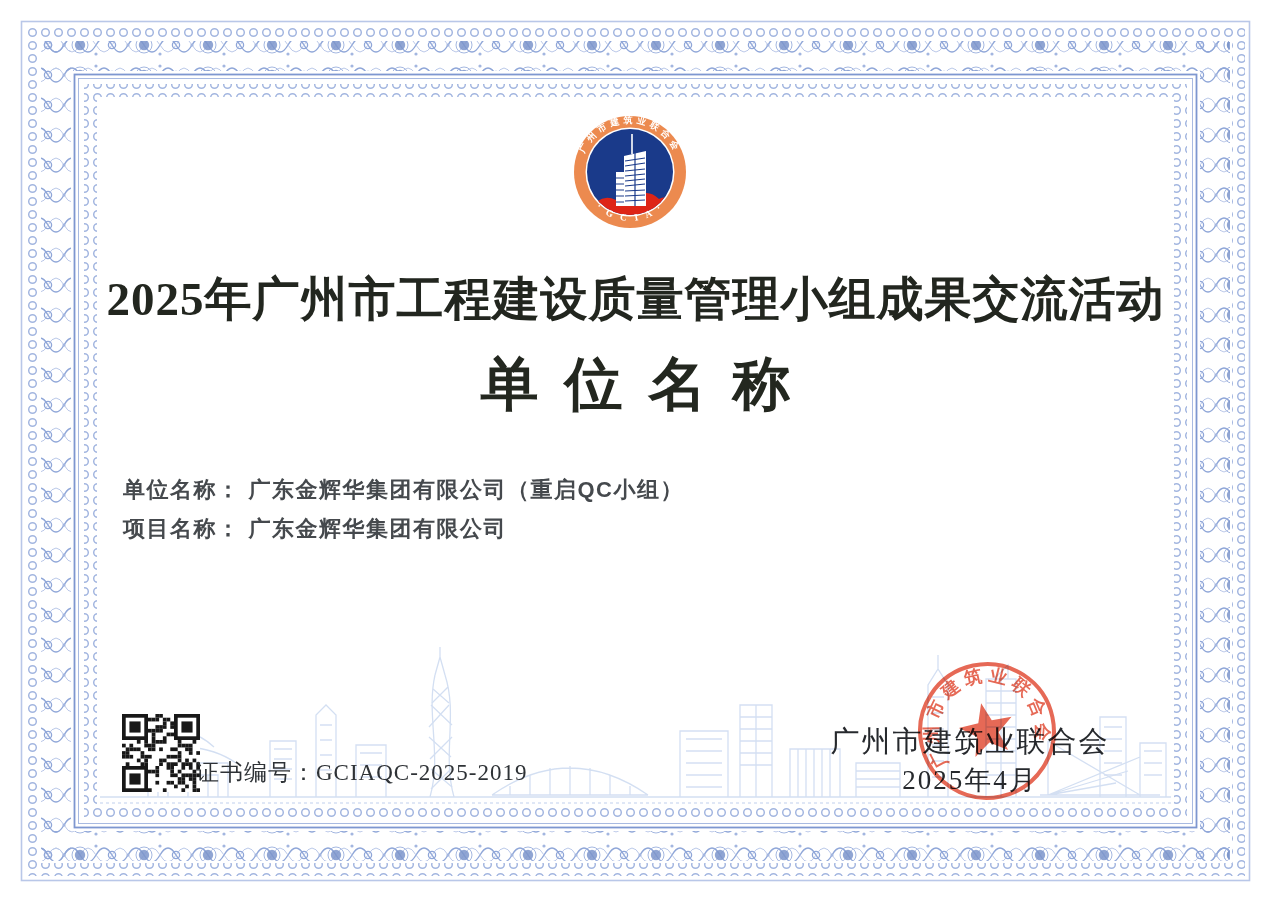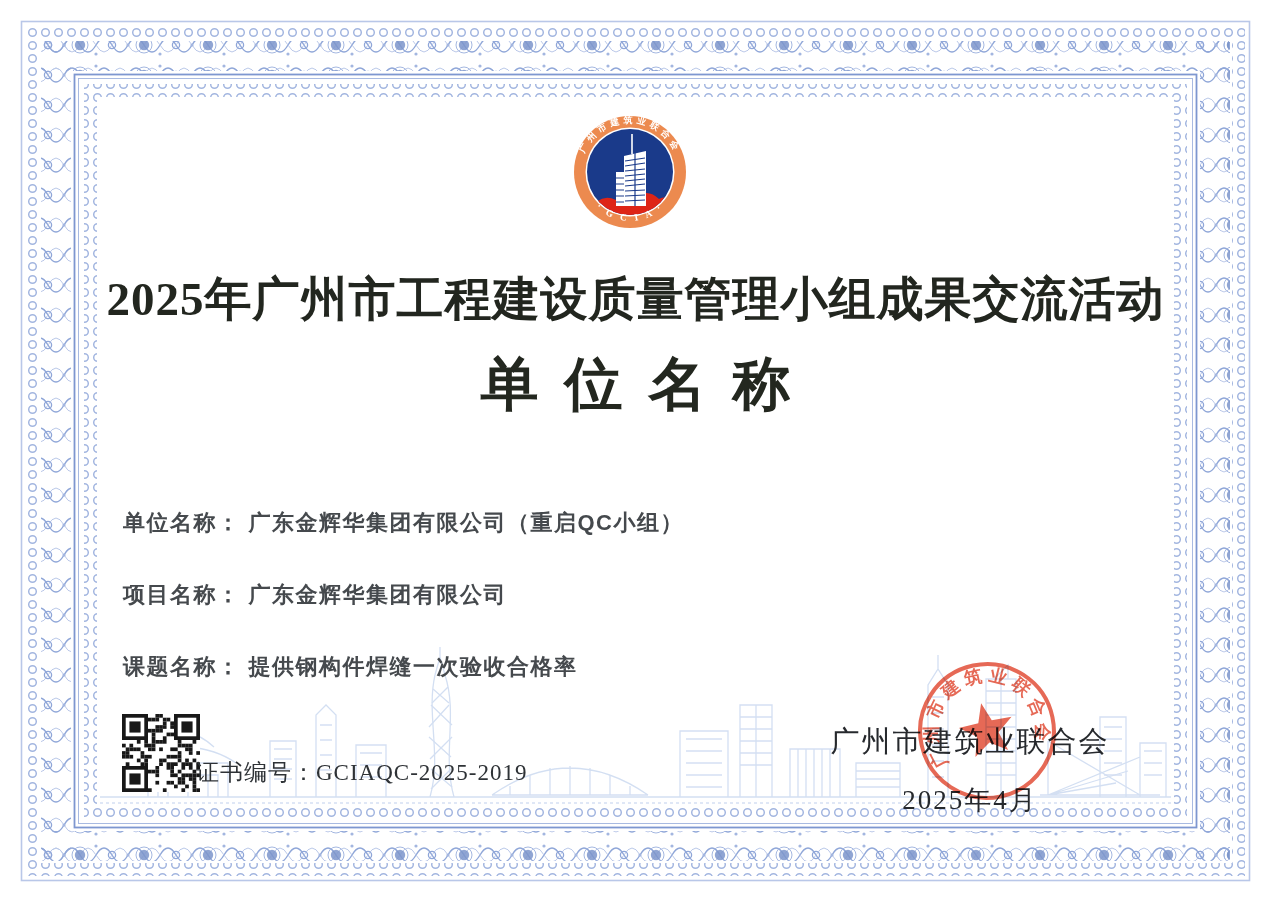--- a/index.html
+++ b/index.html
@@ -17,37 +17,37 @@
     font-size:47px;letter-spacing:1px;color:#22261f;white-space:nowrap;
   }
   .award{
     position:absolute;left:60px;right:60px;top:346px;margin:0;text-align:center;
     font-family:"Liberation Serif","DejaVu Serif",serif;font-weight:900;
     font-size:58px;letter-spacing:26px;text-indent:26px;color:#23271f;
   }
   .fields{position:absolute;left:123px;top:470px;}
   .field-row{
     font-size:22px;font-weight:700;color:#45494d;letter-spacing:1.5px;
-    line-height:39px;white-space:nowrap;margin-top:33px;
+    line-height:39px;white-space:nowrap;
   }
   .field-row .flabel{margin-right:8px;}
   .qr{position:absolute;left:122px;top:714px;}
   .certno{
     position:absolute;left:196px;top:757px;
     font-family:"Liberation Serif","DejaVu Serif",serif;
     font-size:23px;color:#2e3236;letter-spacing:1px;white-space:nowrap;
   }
   .issuer-block{position:absolute;left:810px;top:722px;width:320px;text-align:center;}
   .issuer{
     font-family:"Liberation Serif","DejaVu Serif",serif;font-size:29px;
     color:#26292d;letter-spacing:2px;white-space:nowrap;
   }
   .issue-date{
     font-family:"Liberation Serif","DejaVu Serif",serif;font-size:27px;
-    color:#26292d;letter-spacing:2px;margin-top:20px;
+    color:#26292d;letter-spacing:2px;margin-top:0;
   }
   .seal{position:absolute;left:912px;top:656px;mix-blend-mode:multiply;opacity:.88;}
 </style>
 </head>
 <body>
 
 <div class="page">
 
   <svg class="border-svg" width="1271" height="902" viewBox="0 0 1271 902" aria-hidden="true">
     <defs>
@@ -171,23 +171,20 @@
 
   <h1 class="title">2025年广州市工程建设质量管理小组成果交流活动</h1>
   <h2 class="award">单位名称</h2>
 
   <div class="fields">
     <div class="field-row">
       <span class="flabel">单位名称：</span><span class="fvalue">广东金辉华集团有限公司（重启QC小组）</span>
     </div>
     <div class="field-row">
       <span class="flabel">项目名称：</span><span class="fvalue">广东金辉华集团有限公司</span>
-    </div>
-    <div class="field-row">
-      <span class="flabel">课题名称：</span><span class="fvalue">提供钢构件焊缝一次验收合格率</span>
     </div>
   </div>
 
   <svg id="qr" class="qr" width="78" height="78" viewBox="0 0 78 78">
       <rect x="0" y="0" width="78" height="78" fill="#ffffff"></rect>
       <rect x="33.42857142857143" y="0" width="3.7142857142857144" height="3.7142857142857144" fill="#181818"></rect>
       <rect x="37.142857142857146" y="0" width="3.7142857142857144" height="3.7142857142857144" fill="#181818"></rect>
       <rect x="26" y="3.7142857142857144" width="3.7142857142857144" height="3.7142857142857144" fill="#181818"></rect>
       <rect x="29.714285714285715" y="3.7142857142857144" width="3.7142857142857144" height="3.7142857142857144" fill="#181818"></rect>
       <rect x="33.42857142857143" y="3.7142857142857144" width="3.7142857142857144" height="3.7142857142857144" fill="#181818"></rect>

